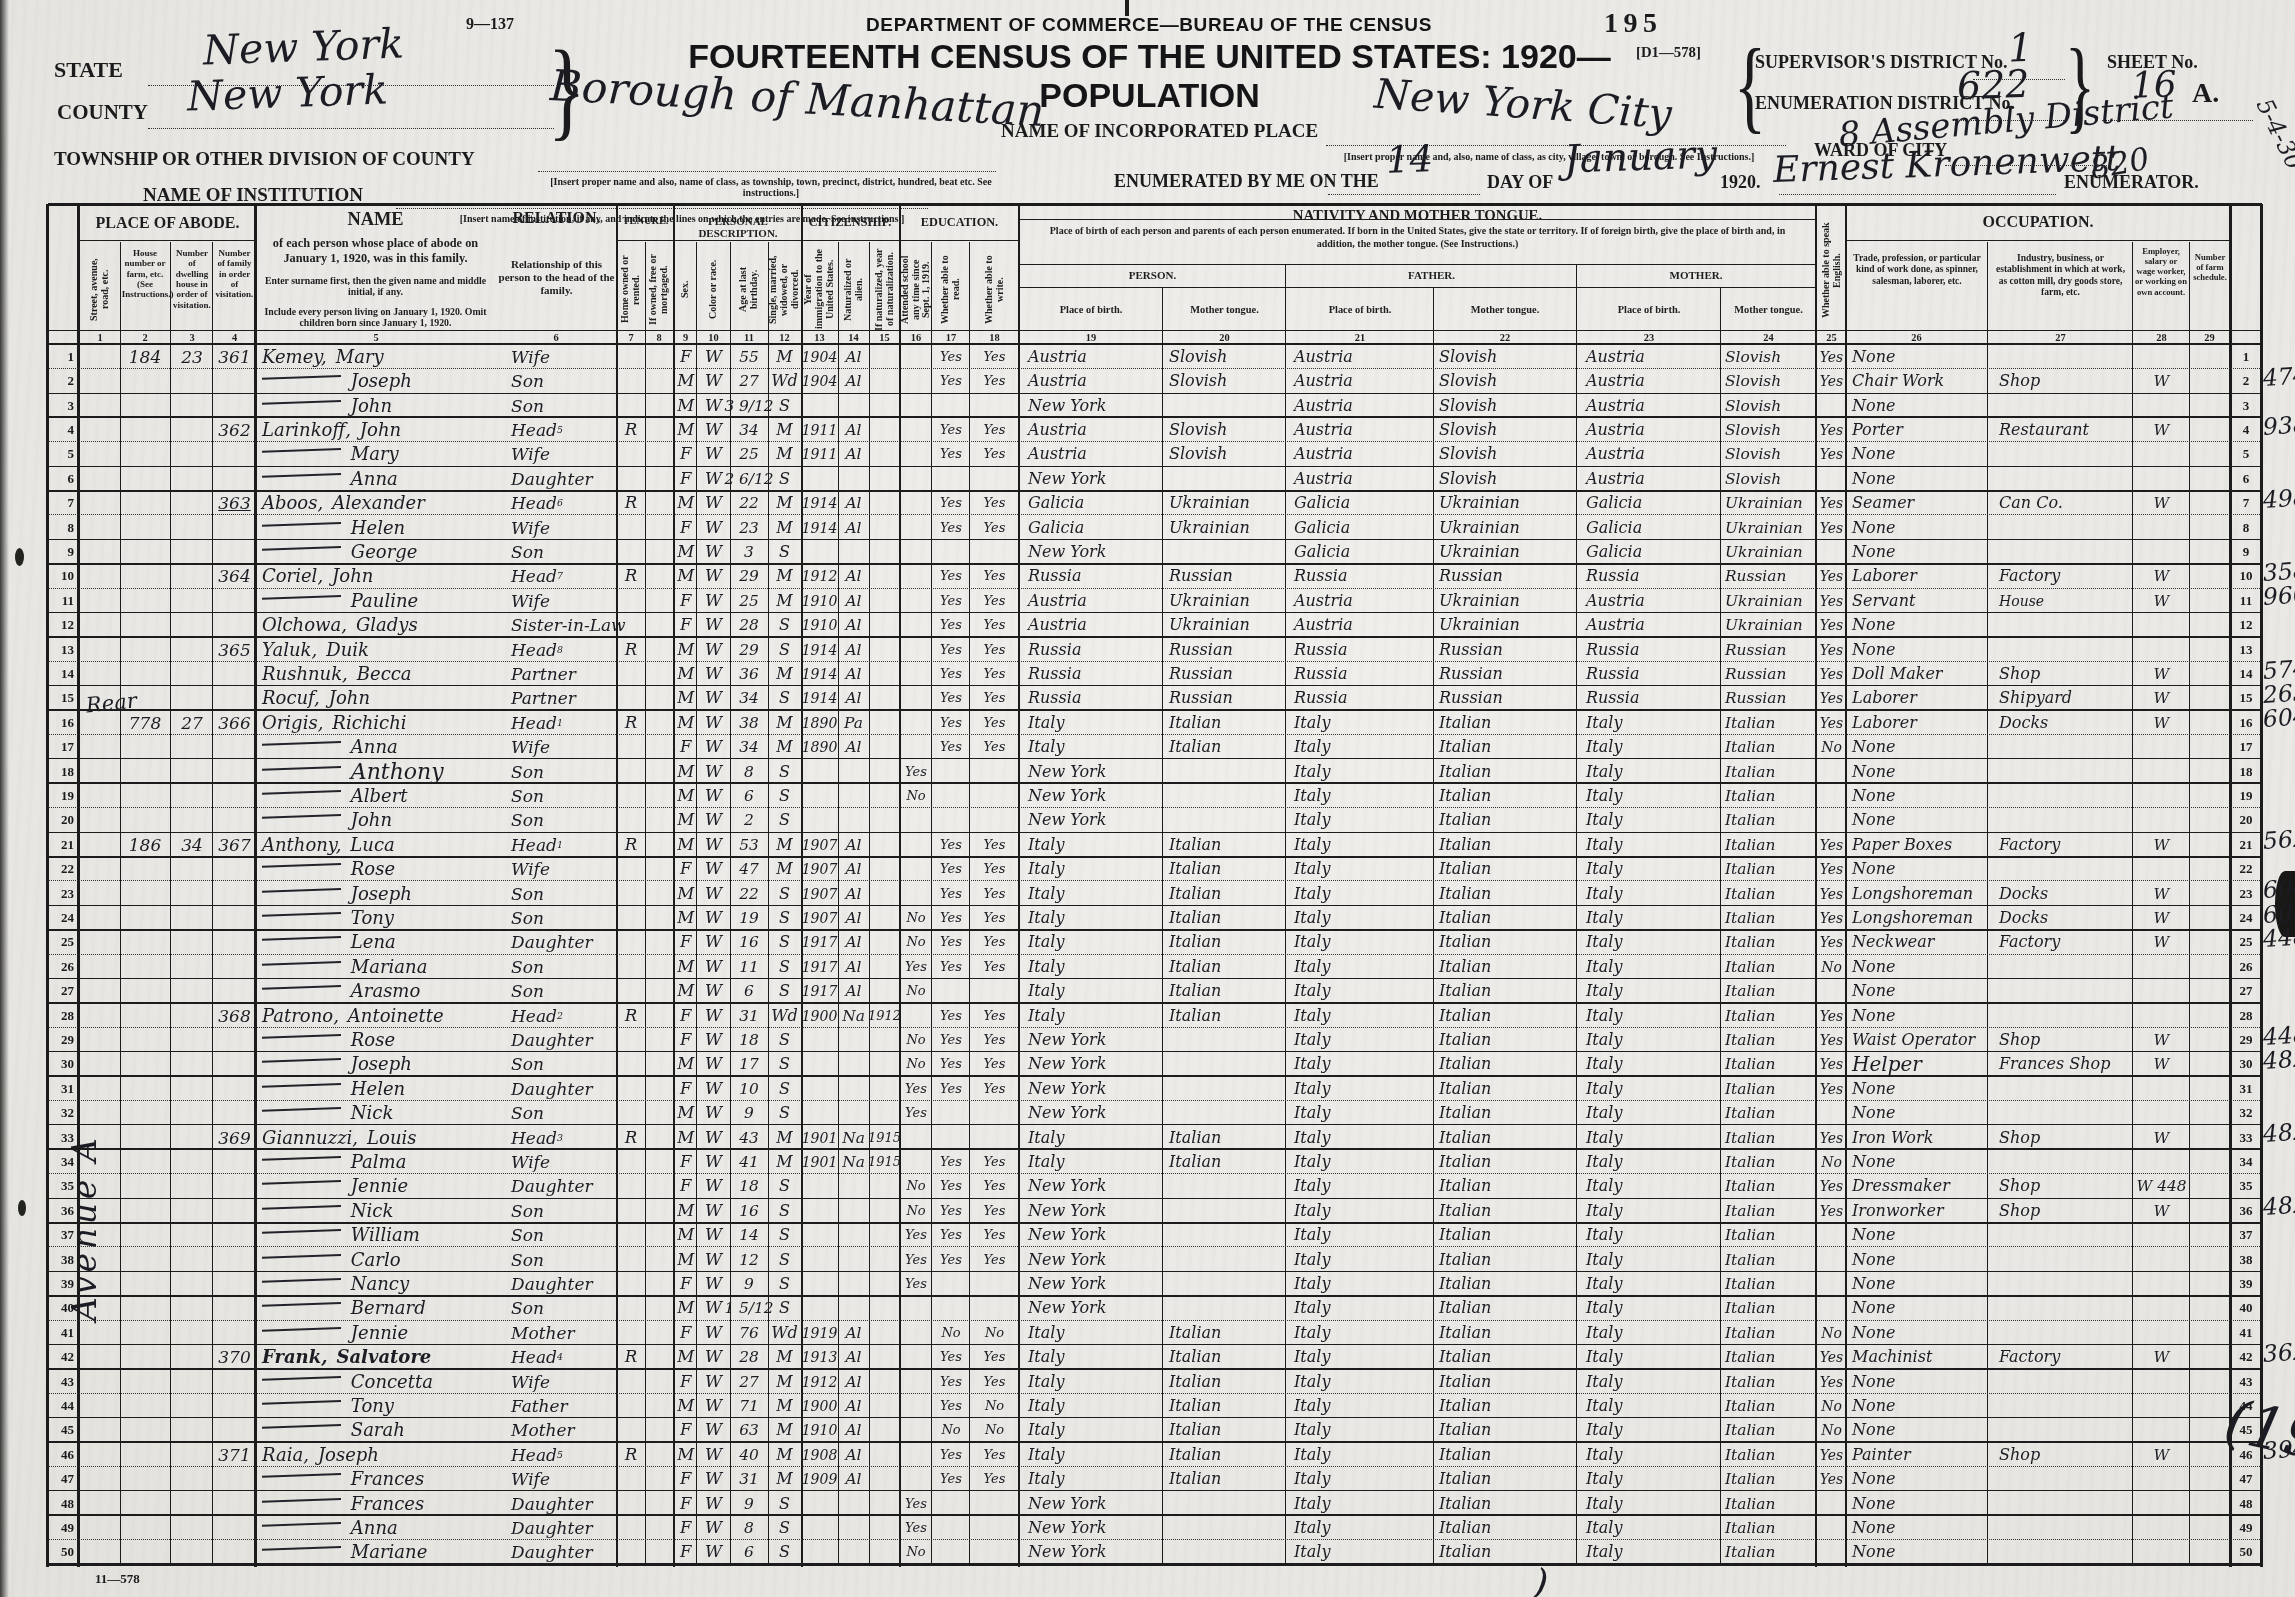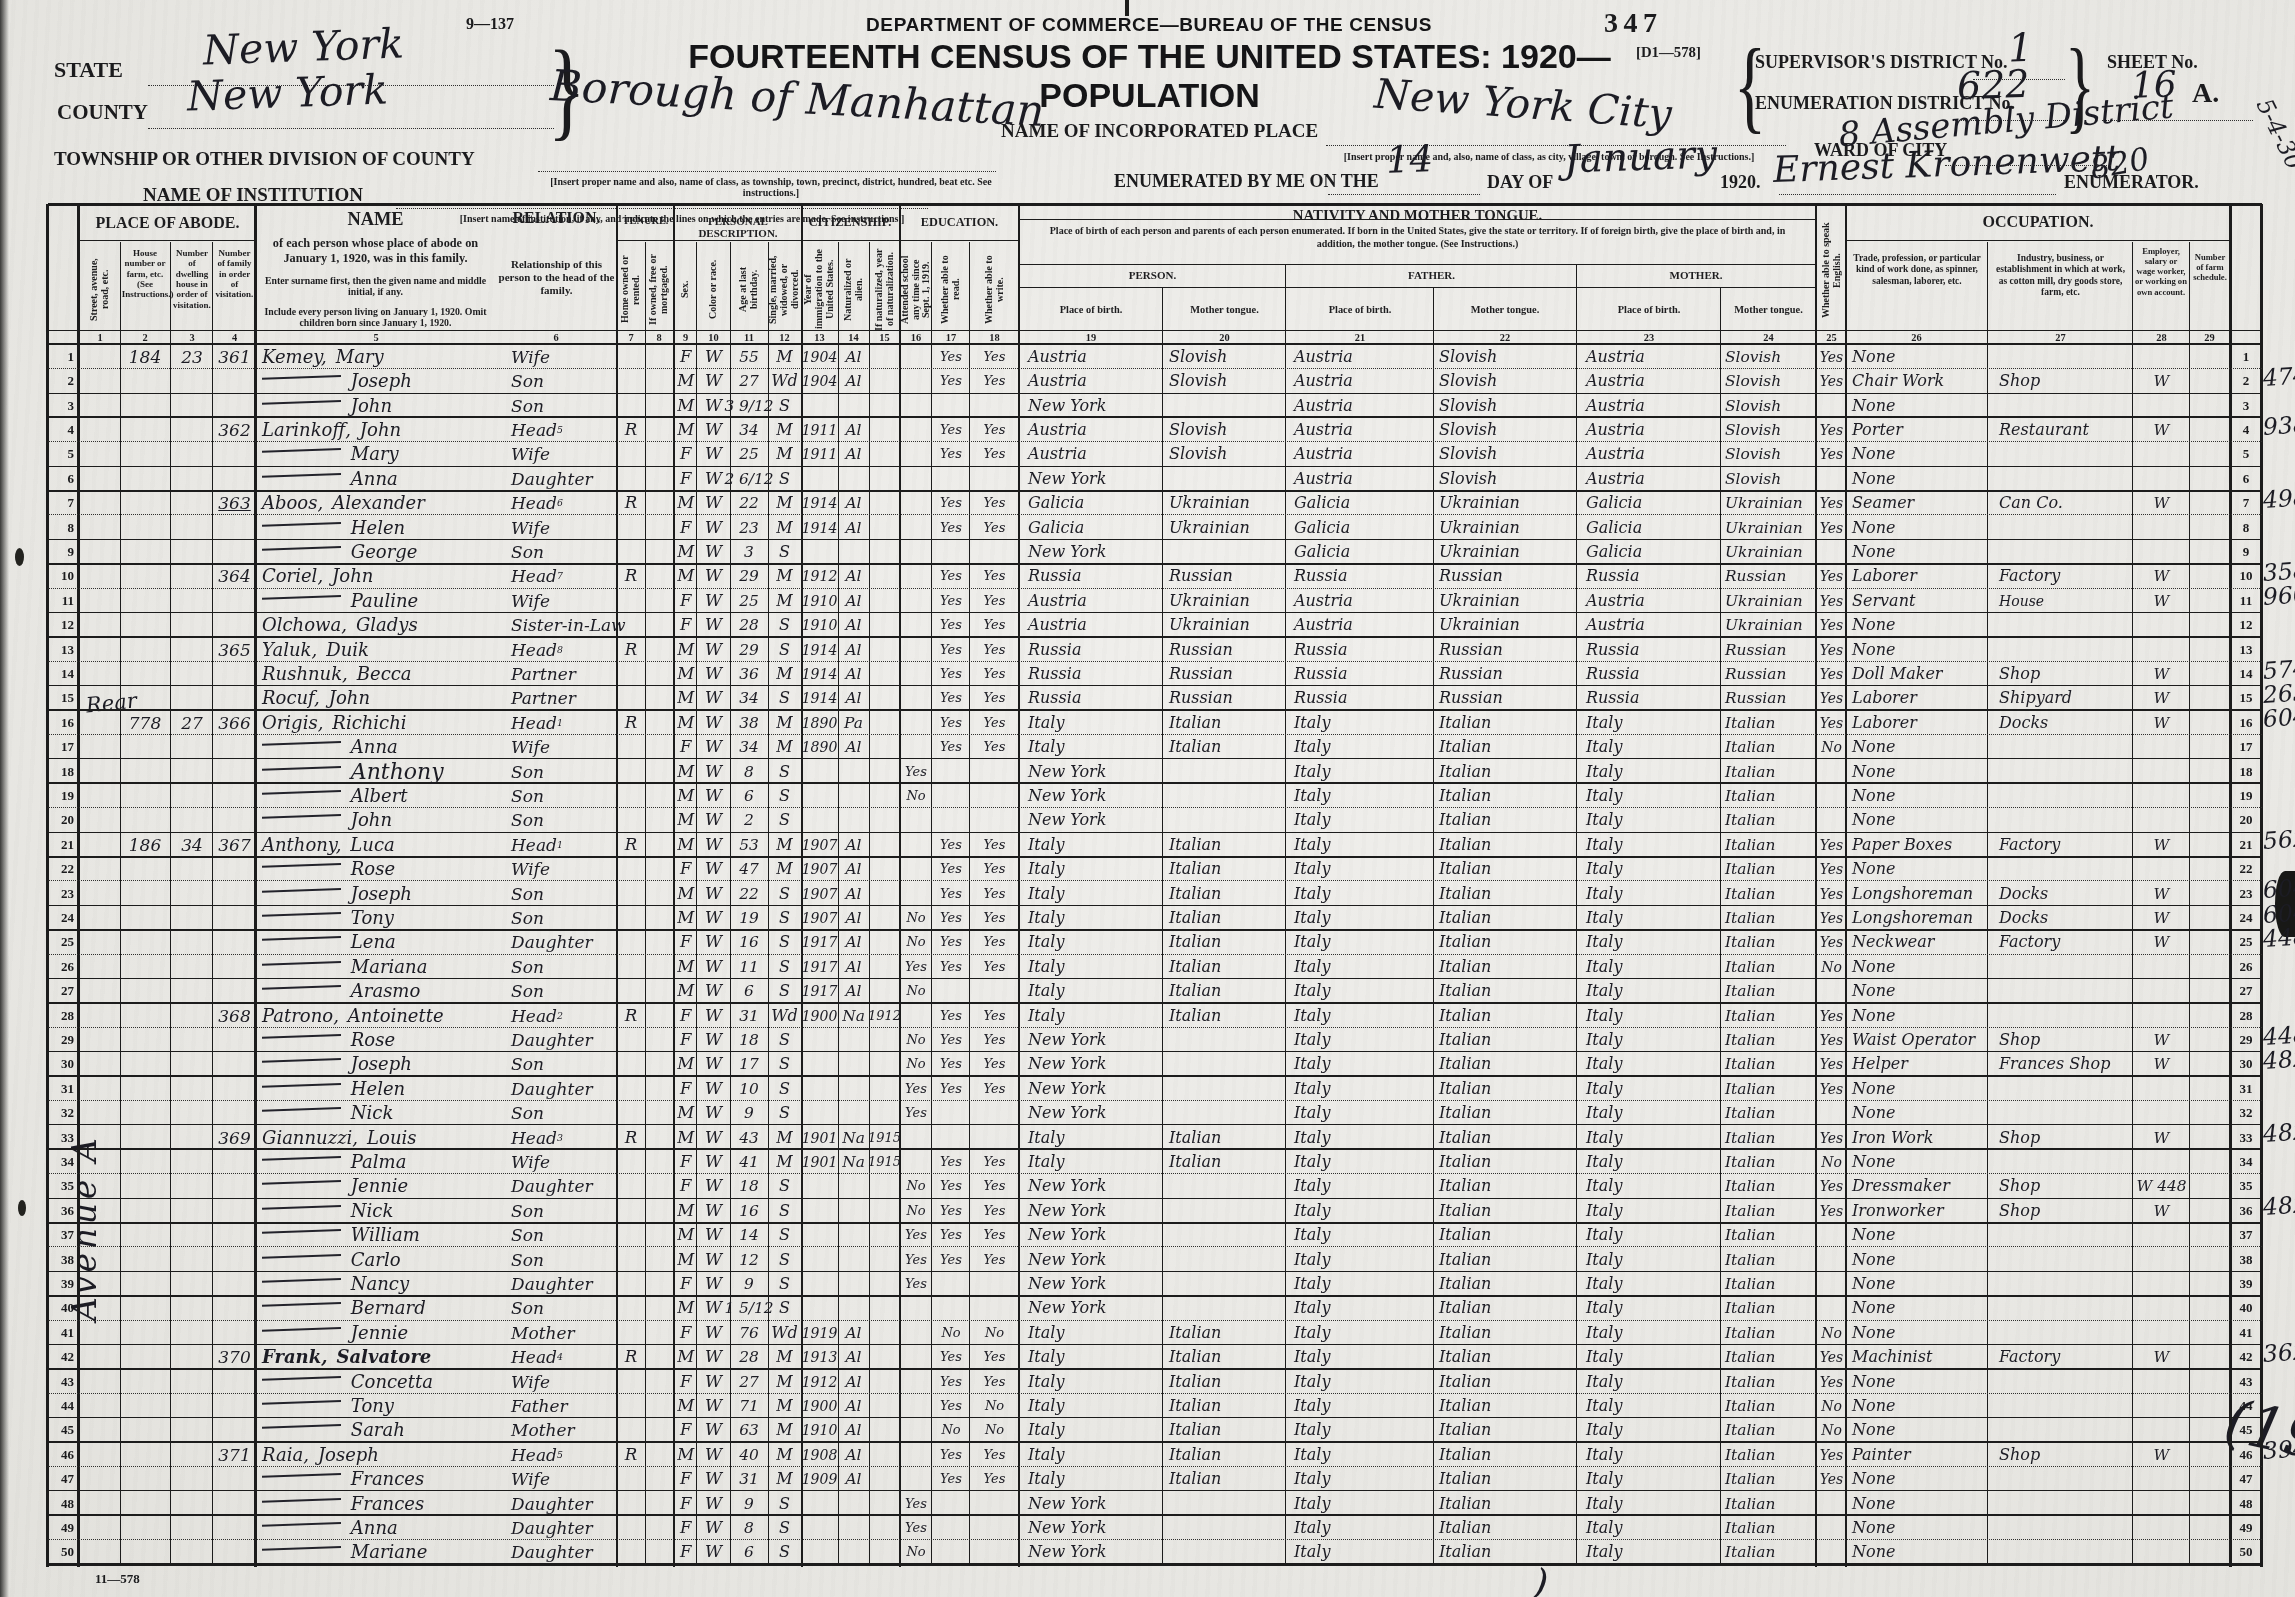--- a/index.html
+++ b/index.html
@@ -25,21 +25,21 @@
 </style>
 </head>
 <body>
 
 <div id="page">
   <div class="noise"></div>
 
   <div class="abs printed" style="left:466px;top:14.8px;font-size:16px;">9—137</div>
   <div class="abs sans" style="left:719px;top:13.5px;width:860px;text-align:center;font-size:19px;letter-spacing:0.6px;">DEPARTMENT OF COMMERCE—BUREAU OF THE CENSUS</div>
   <div class="abs sans" style="left:621px;top:37px;width:1057px;text-align:center;font-size:34px;letter-spacing:0px;">FOURTEENTH CENSUS OF THE UNITED STATES: 1920—POPULATION</div>
-  <div class="abs printed" style="left:1604px;top:7.4px;font-size:28px;letter-spacing:5.5px;">347</div>
+  <div class="abs printed" style="left:1604px;top:7.4px;font-size:28px;letter-spacing:5.5px;">195</div>
   <div class="abs printed" style="left:1636px;top:44px;font-size:14.8px;">[D1—578]</div>
 
   <div class="abs printed" style="left:54px;top:57px;font-size:22px;">STATE</div>
   <div class="abs dot" style="left:148px;top:85px;width:406px;"></div>
   <div class="abs hw script" style="left:203px;top:23.4px;font-size:41px;">New York</div>
 
   <div class="abs printed" style="left:57px;top:100px;font-size:21px;">COUNTY</div>
   <div class="abs dot" style="left:148px;top:128px;width:406px;"></div>
   <div class="abs hw script" style="left:187px;top:69px;font-size:41px;">New York</div>
 
@@ -890,21 +890,21 @@
       <div class="cell hw" style="position: absolute; left: 900px; top: 1052px; width: 32px; height: 23px; justify-content: center; font-size: 13px;">No</div>
       <div class="cell hw" style="position: absolute; left: 932px; top: 1052px; width: 38px; height: 23px; justify-content: center; font-size: 13px;">Yes</div>
       <div class="cell hw" style="position: absolute; left: 970px; top: 1052px; width: 49px; height: 23px; justify-content: center; font-size: 13px;">Yes</div>
       <div class="cell hw" style="position: absolute; left: 1816px; top: 1052px; width: 31px; height: 23px; justify-content: center; font-size: 14px;">Yes</div>
       <div class="cell hw" style="position: absolute; left: 2133px; top: 1052px; width: 57px; height: 23px; justify-content: center; font-size: 15.4px;">W</div>
       <div class="cell hw" style="position: absolute; left: 1028px; top: 1052px; width: 135px; height: 23px; justify-content: flex-start; font-size: 16px;">New York</div>
       <div class="cell hw" style="position: absolute; left: 1294px; top: 1052px; width: 139px; height: 23px; justify-content: flex-start; font-size: 16px;">Italy</div>
       <div class="cell hw" style="position: absolute; left: 1439px; top: 1052px; width: 138px; height: 23px; justify-content: flex-start; font-size: 16px;">Italian</div>
       <div class="cell hw" style="position: absolute; left: 1586px; top: 1052px; width: 135px; height: 23px; justify-content: flex-start; font-size: 16px;">Italy</div>
       <div class="cell hw" style="position: absolute; left: 1725px; top: 1052px; width: 91px; height: 23px; justify-content: flex-start; font-size: 15.4px;">Italian</div>
-      <div class="cell hw" style="position: absolute; left: 1852px; top: 1052px; width: 135px; height: 23px; justify-content: flex-start; font-size: 16px;">Helper</div>
+      <div class="cell hw" style="position: absolute; left: 1852px; top: 1052px; width: 135px; height: 23px; justify-content: flex-start; font-size: 20px;">Helper</div>
       <div class="cell hw" style="position: absolute; left: 1999px; top: 1052px; width: 134px; height: 23px; justify-content: flex-start; font-size: 16px;">Frances Shop</div>
       <div class="cell hw" style="position: absolute; left: 2263px; top: 1048px; width: 32px; height: 24.4px; justify-content: flex-start; font-size: 23.4px; transform: rotate(-4deg);">482</div>
       <div class="cell printed" style="position: absolute; left: 48px; top: 1080px; width: 26px; height: 18px; justify-content: flex-end; font-size: 13px; font-weight: bold;">31</div>
       <div class="cell printed" style="position: absolute; left: 2230px; top: 1080px; width: 32px; height: 18px; justify-content: center; font-size: 13px; font-weight: bold;">31</div>
       <div class="cell hw" style="position: absolute; left: 262px; top: 1077px; width: 232px; height: 23px; font-size: 18px;"><span class="ditto"></span>Helen</div>
       <div class="cell hw" style="position: absolute; left: 511px; top: 1077px; width: 104px; height: 23px; font-size: 17px;">Daughter</div>
       <div class="cell hw" style="position: absolute; left: 674px; top: 1077px; width: 23.4px; height: 23px; justify-content: center; font-size: 16.6px;">F</div>
       <div class="cell hw" style="position: absolute; left: 697px; top: 1077px; width: 33px; height: 23px; justify-content: center; font-size: 16.6px;">W</div>
       <div class="cell hw" style="position: absolute; left: 730px; top: 1077px; width: 38px; height: 23px; justify-content: center; font-size: 15.4px;">10</div>
       <div class="cell hw" style="position: absolute; left: 768px; top: 1077px; width: 33px; height: 23px; justify-content: center; font-size: 16px;">S</div>

